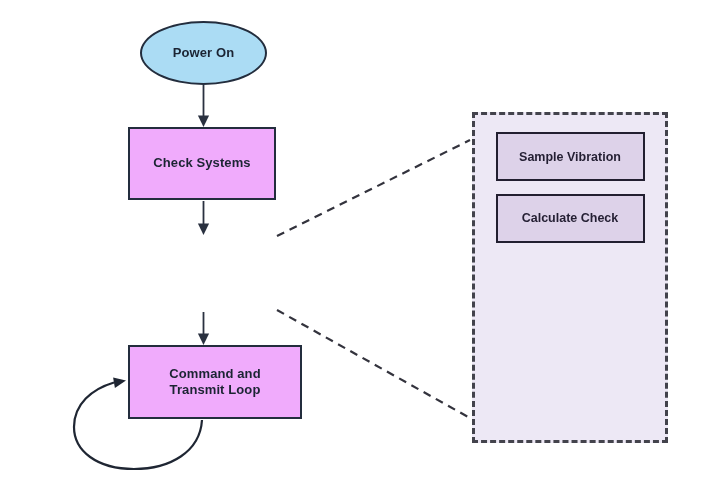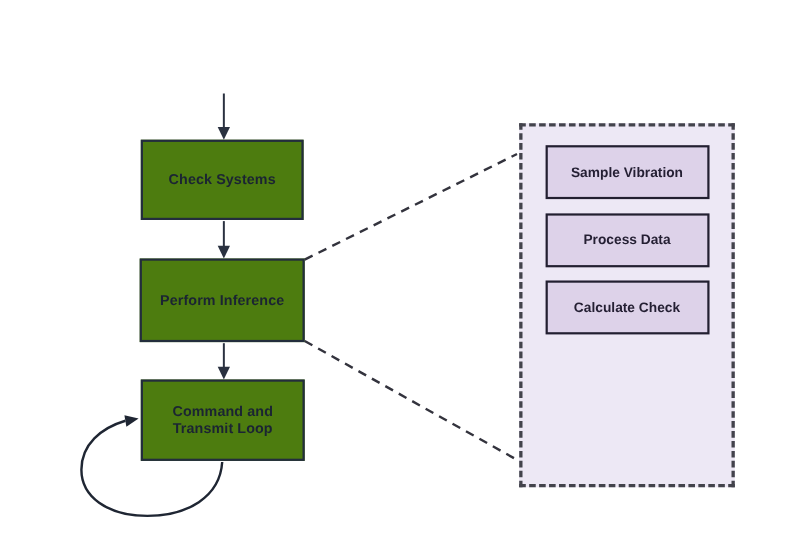--- a/index.html
+++ b/index.html
@@ -22,26 +22,26 @@
     box-sizing:border-box;
     letter-spacing:0.1px;
   }
   .ellipse{
     left:140px;top:21px;width:127px;height:64px;
     background:#abdcf4;
     border:2px solid #232d3d;
     border-radius:50%;
   }
   .rect{
-    background:#4d7c0f;
+    background:#f0abfc;
     border:2px solid #232d3d;
   }
   .rect.b1{left:128px;top:127px;width:148px;height:73px;}
   .rect.b2{left:127px;top:235px;width:150px;height:76px;}
-  .rect.b3{left:128px;top:345px;width:149px;height:74px;padding:0 24px;}
+  .rect.b3{left:128px;top:345px;width:174px;height:74px;padding:0 24px;}
   .panel{
     position:absolute;
     left:472px;top:112px;width:196px;height:331px;
     box-sizing:border-box;
     background:#ede8f5;
     border:3px dashed #43434c;
     display:flex;flex-direction:column;align-items:center;
     padding-top:17px;gap:12.5px;
   }
   .panel-item{
@@ -80,38 +80,35 @@
 
     <path d="M277 236 L470 140" stroke="#33333d" stroke-width="2.2" stroke-dasharray="8 6" fill="none"></path>
     <path d="M277 310 L470 418" stroke="#33333d" stroke-width="2.2" stroke-dasharray="8 6" fill="none"></path>
 
     <g>
       <path d="M202 420 C200 452 170 469 134 469 C97 469 74 451 74 427 C74 404 92 389 114 382.5" stroke="#1f2633" stroke-width="2.2" fill="none"></path>
       <polygon points="126,380.5 114.9,388 113.1,377.6" fill="#1f2633"></polygon>
     </g>
   </svg>
 
+  <div class="node ellipse">
+    <span>Power On</span>
+  </div>
 
   <div class="node rect b1">
     <span>Check Systems</span>
   </div>
 
-  <div class="node rect b2">
-    <span>Perform Inference</span>
-  </div>
 
   <div class="node rect b3">
     <span>Command and Transmit Loop</span>
   </div>
 
   <div class="panel">
     <div class="panel-item">
       <span>Sample Vibration</span>
     </div>
     <div class="panel-item">
-      <span>Process Data</span>
-    </div>
-    <div class="panel-item">
       <span>Calculate Check</span>
     </div>
   </div>
 
 </div>
 
 </body></html>

